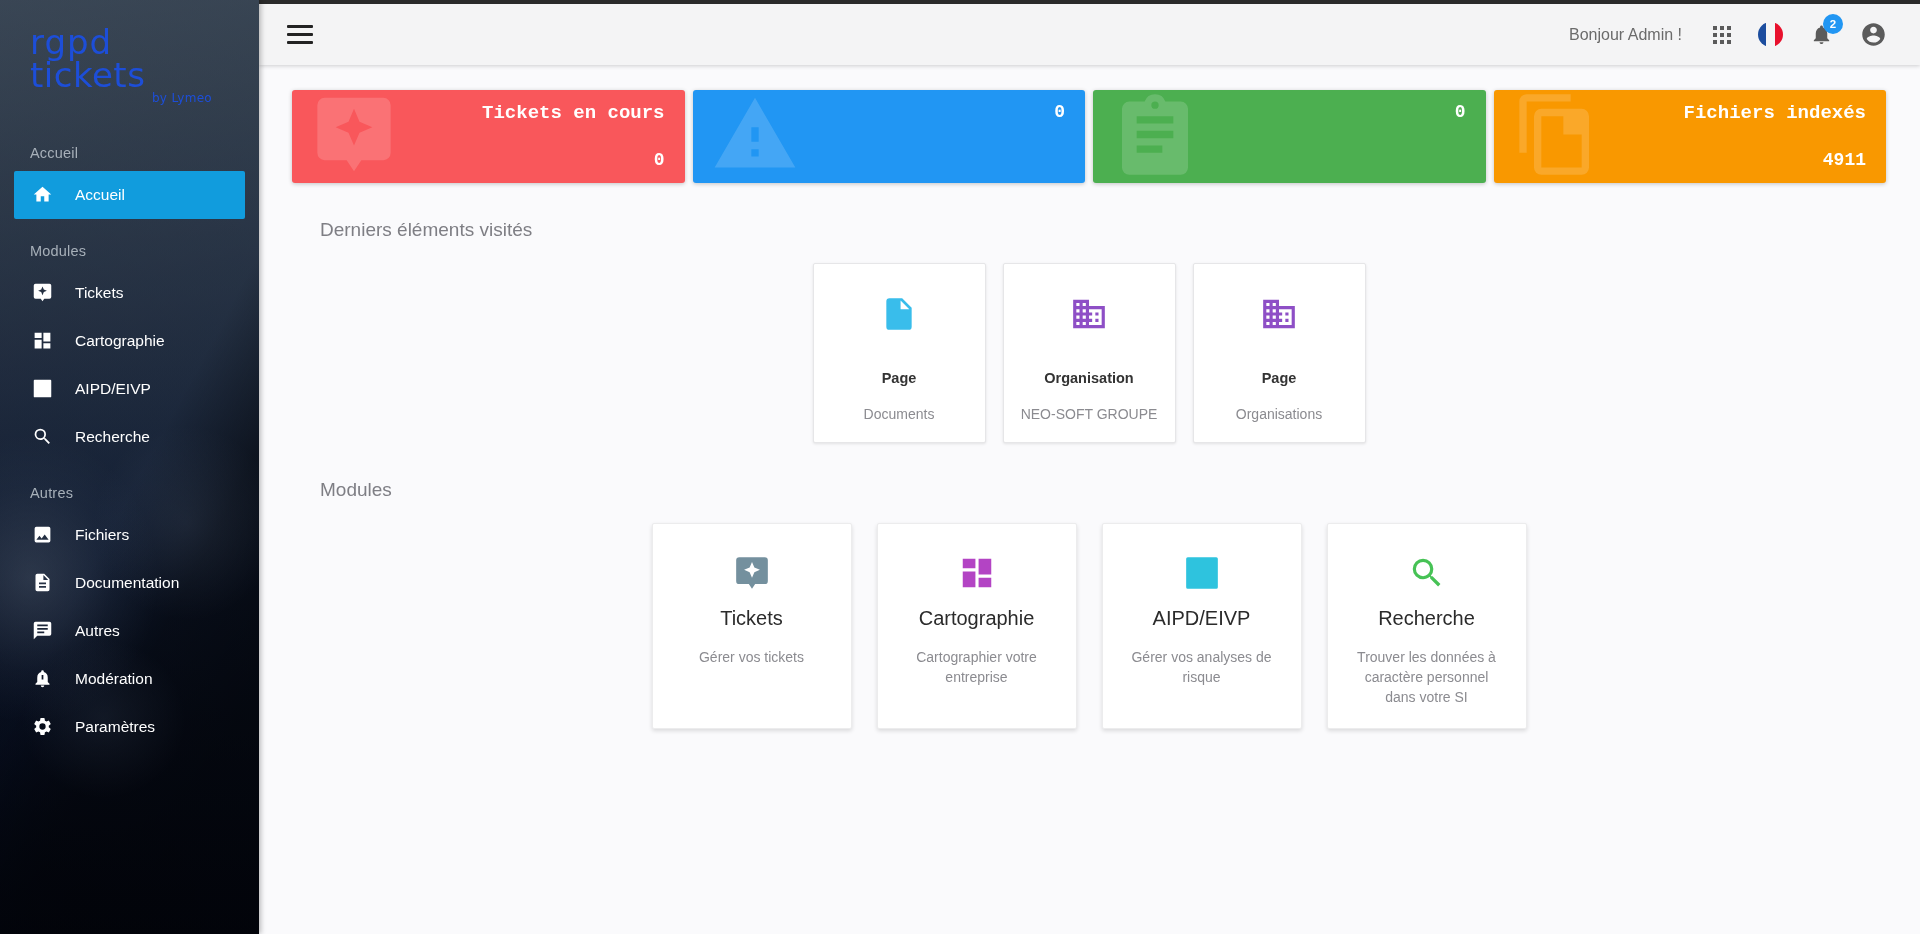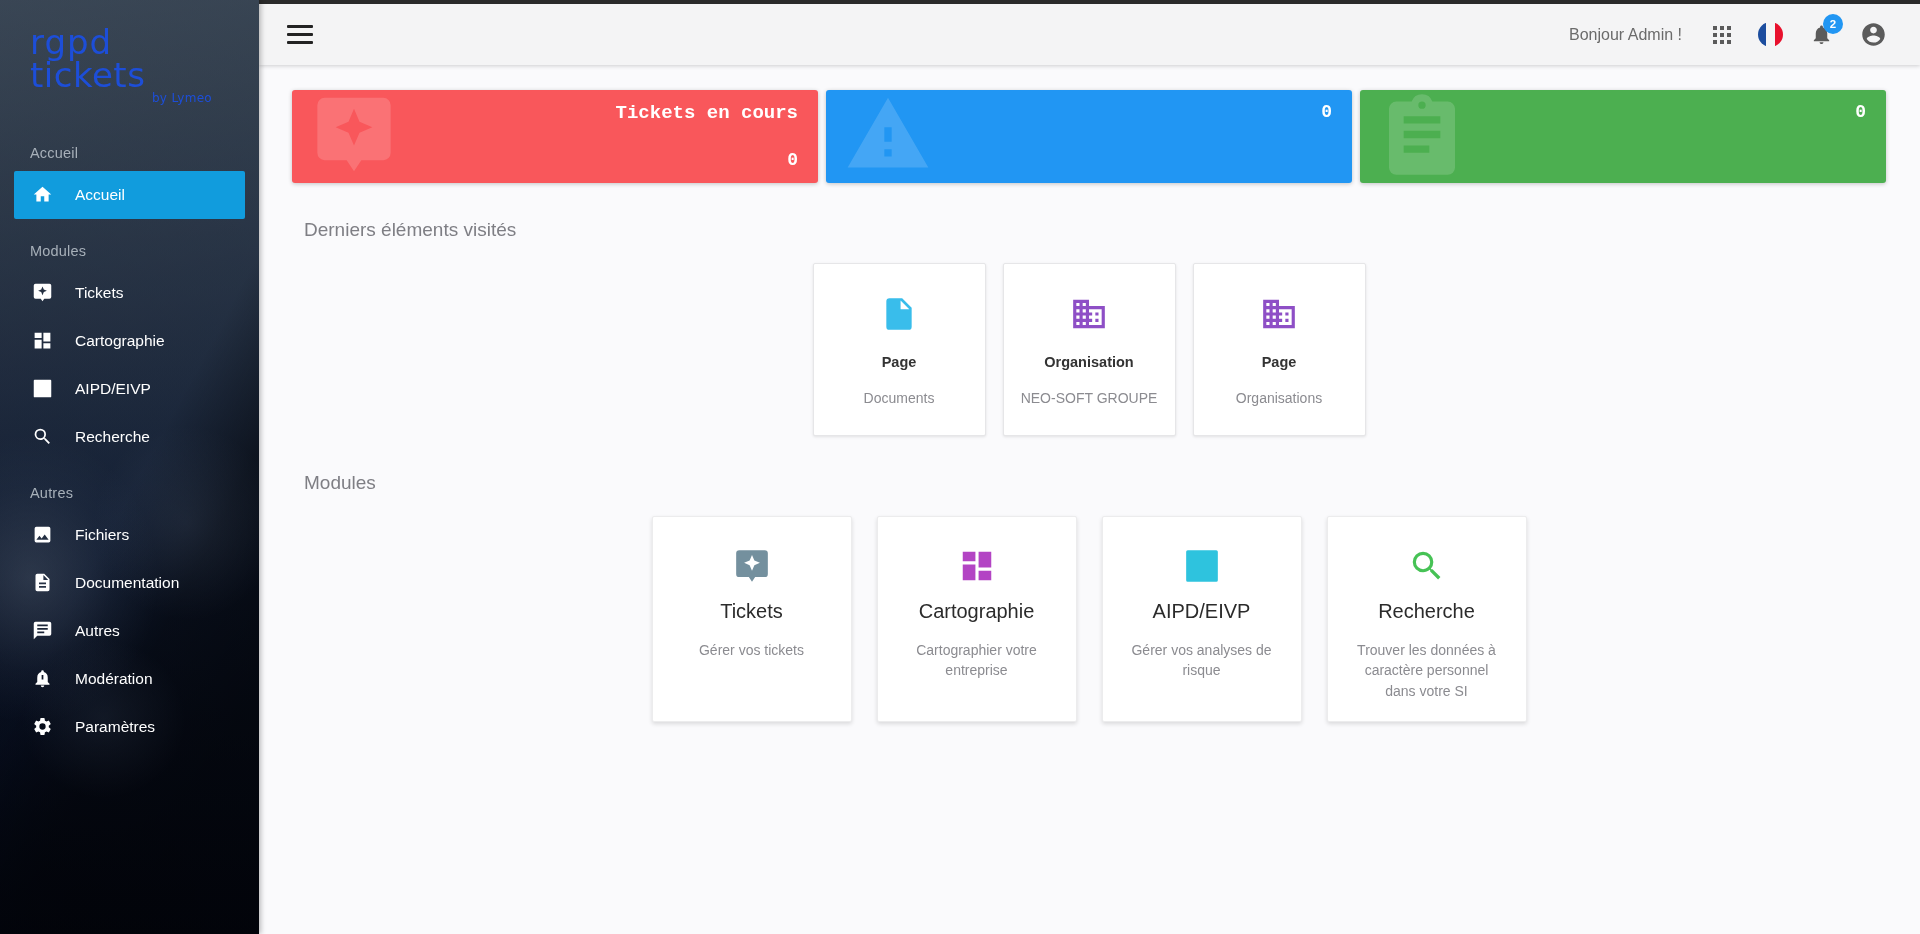--- a/index.html
+++ b/index.html
@@ -114,34 +114,34 @@
     box-shadow: 0 1px 4px rgba(0,0,0,.22);
     display: flex; flex-direction: column; justify-content: space-between;
     padding: 12px 20px 13px;
   }
   .stat-title { color: #fff; font-size: 19px; font-weight: 700; text-align: right; position: relative; z-index: 2; }
   .stat-value { color: #fff; font-size: 18px; font-weight: 700; text-align: right; position: relative; z-index: 2; }
   .stat-bgicon { position: absolute; left: 18px; top: 50%; transform: translateY(-50%); z-index: 1; opacity: 1; }
   .stat-bgicon svg { width: 88px; height: 88px; }
 
   
-  .section-title { color: #7e7e84; font-size: 19px; margin: 36px 0 0 12px; font-weight: 400; }
+  .section-title { color: #7e7e84; font-size: 19px; margin: 36px 0 0 28px; font-weight: 400; }
 
   
   .cards-row { display: flex; justify-content: center; gap: 17px; margin-top: 22px; }
   .recent-card {
     width: 173px; min-height: 173px; background: #fff;
     border: 1px solid #e6e6e8; border-radius: 2px;
     box-shadow: 0 1px 3px rgba(0,0,0,.10);
     display: flex; flex-direction: column; align-items: center;
     padding: 26px 12px 18px; cursor: pointer;
   }
   .recent-card .r-ico { height: 48px; display: flex; align-items: center; justify-content: center; }
   .recent-card .r-ico svg { width: 38px; height: 40px; }
-  .recent-title { font-size: 14.5px; font-weight: 700; color: #333; margin-top: 16px; text-align: center; }
+  .recent-title { font-size: 14.5px; font-weight: 700; color: #333; margin-top: 32px; text-align: center; }
   .recent-sub { font-size: 14px; color: #8b8b90; margin-top: 19px; text-align: center; line-height: 1.35; }
 
   
   .modules-row { display: flex; justify-content: center; gap: 25px; margin-top: 22px; }
   .module-card {
     width: 200px; min-height: 200px; background: #fff;
     border: 1px solid #ececed; border-radius: 2px;
     box-shadow: 0 2px 4px rgba(0,0,0,.13);
     display: flex; flex-direction: column; align-items: center;
     padding: 27px 18px 20px; cursor: pointer;
@@ -324,20 +324,27 @@
               <path d="M1 21h22L12 2zm12-3h-2v-2h2zm0-4h-2v-4h2z"></path>
             </svg></span>
           <div class="stat-value">0</div>
         </div>
         <div class="stat-card" style="background: rgb(76, 175, 80);">
           <span class="stat-bgicon" style="fill:rgba(255,255,255,.16)"><svg viewBox="0 0 24 24">
               <path d="M19 3h-4.18A3 3 0 0012 1a3 3 0 00-2.82 2H5a2 2 0 00-2 2v16a2 2 0 002 2h14a2 2 0 002-2V5a2 2 0 00-2-2zm-7 0a1 1 0 110 2 1 1 0 010-2zM7 7h10v2H7zm0 4h10v2H7zm0 4h7v2H7z"></path>
             </svg></span>
           <div class="stat-value">0</div>
         </div>
+        <div class="stat-card" style="background: rgb(249, 152, 0);">
+          <span class="stat-bgicon" style="fill:rgba(255,255,255,.16)"><svg viewBox="0 0 24 24">
+              <path d="M16 1H4a2 2 0 00-2 2v14h2V3h12zm3 4H8a2 2 0 00-2 2v14a2 2 0 002 2h11a2 2 0 002-2V7a2 2 0 00-2-2zm0 16H8V7h6v5h5z"></path>
+            </svg></span>
+          <div class="stat-title">Fichiers indexés</div>
+          <div class="stat-value">4911</div>
+        </div>
       </section>
 
     <h2 class="section-title">Derniers éléments visités</h2>
     <section class="cards-row" id="recent-row">
         <div class="recent-card">
           <span class="r-ico" style="fill:#39bdeb">
             <svg viewBox="0 0 24 24">
               <path d="M14 2H6a2 2 0 00-2 2v16a2 2 0 002 2h12a2 2 0 002-2V8zm-1 7V3.5L18.5 9z"></path>
             </svg>
           </span>

